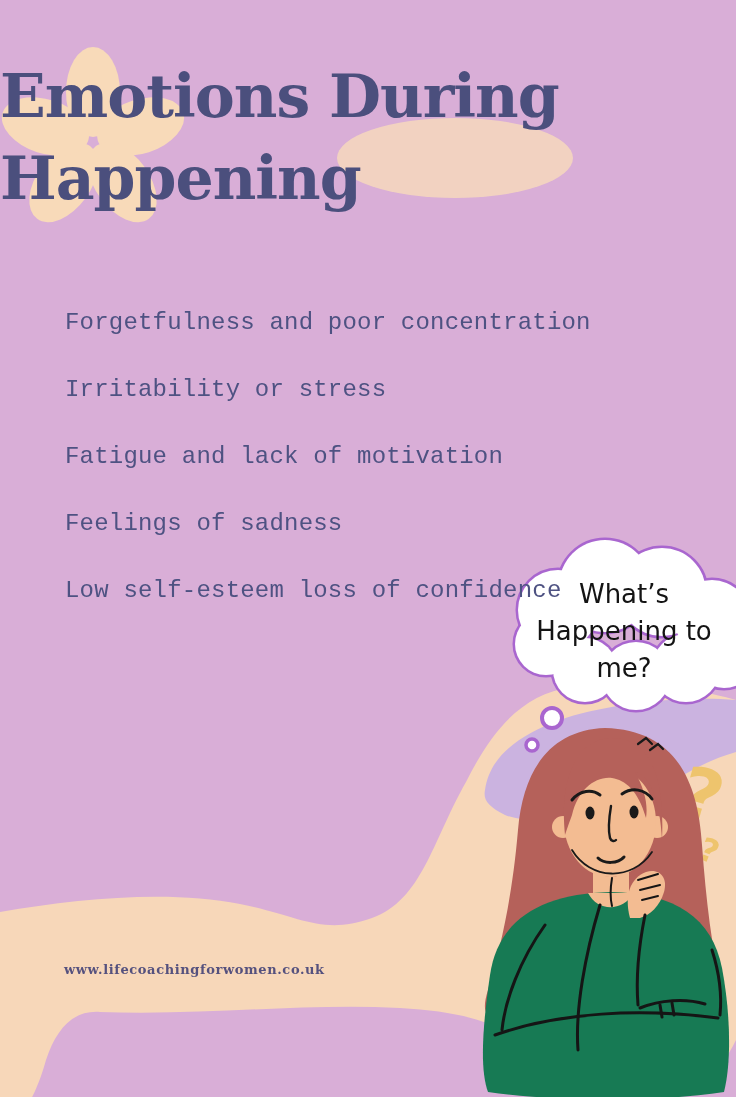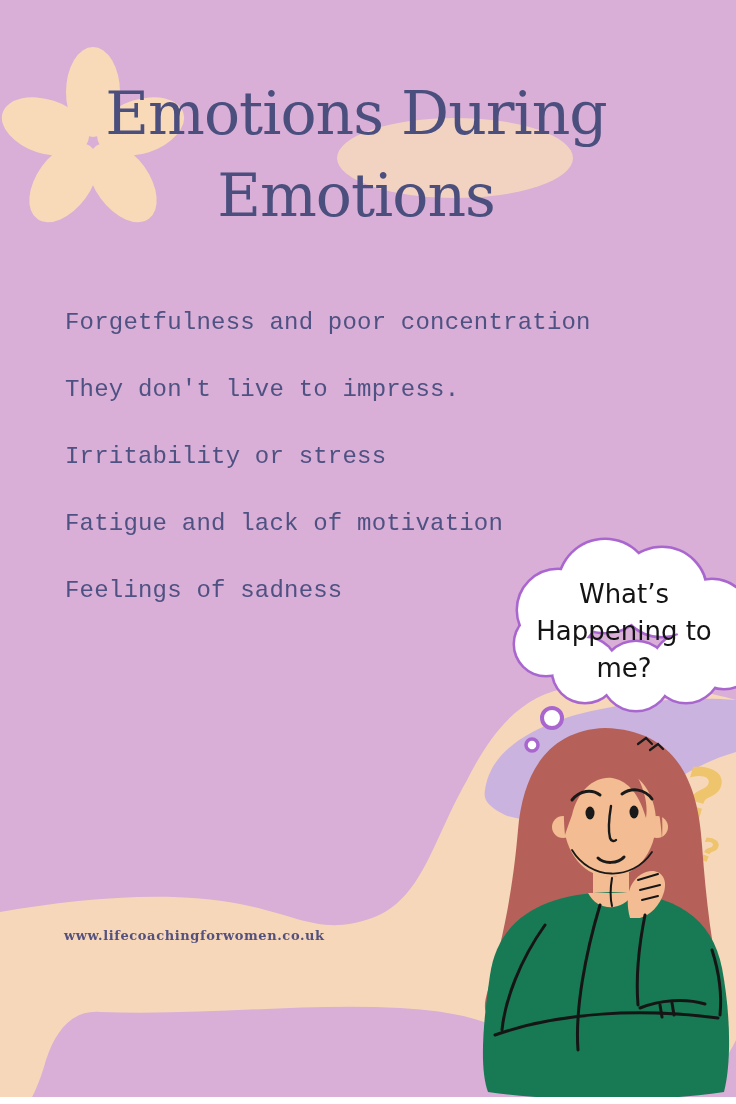--- a/index.html
+++ b/index.html
@@ -6,45 +6,44 @@
   .canvas{
     position:relative;
     width:736px;height:1104px;
     margin:0 auto;
     background:#d9aed7;
     overflow:hidden;
     font-family:"DejaVu Serif", serif;
   }
   svg.bg{position:absolute;inset:0;display:block;}
   .title{
-    position:absolute;top:72px;left:0;width:712px;
-    text-align:center;
+    position:absolute;top:55px;left:0;width:712px;
     color:#4b4f7d;
-    font-size:60px;line-height:82px;font-weight:400;
+    font-size:60px;line-height:82px;font-weight:700;
     letter-spacing:-1px;
   }
   .title span{display:block;}
   .symptoms{
     position:absolute;top:306px;left:65px;
     display:flex;flex-direction:column;gap:33px;
     color:#4e5282;
     font-size:24px;line-height:34px;
     letter-spacing:0.2px;
     font-family:Liberation Mono, monospace;
   }
   .bubble-text{
     position:absolute;top:576px;left:508px;width:232px;
     text-align:center;
     color:#141414;
     font-family:"DejaVu Sans", sans-serif;
     font-size:26px;line-height:37px;
   }
   .bubble-text span{display:block;}
   .website{
-    position:absolute;top:928px;left:64px;
+    position:absolute;top:962px;left:64px;
     color:#55517e;
     font-size:13px;letter-spacing:0.6px;font-weight:600;
   }
 </style>
 </head>
 <body>
 
 <div class="canvas">
 
   <svg class="bg" width="736" height="1104" viewBox="0 0 736 1104">
@@ -192,29 +191,29 @@
       </g>
       <circle cx="552" cy="718" r="10" fill="#ffffff" stroke="#a966cf" stroke-width="4"></circle>
       <circle cx="532" cy="745" r="6" fill="#ffffff" stroke="#a966cf" stroke-width="3.5"></circle>
     </g>
 
     <rect x="0" y="1097" width="736" height="7" fill="#ffffff"></rect>
   </svg>
 
   <div class="title">
     <span>Emotions During</span>
-    <span>Emotions</span>
+    <span>Happening</span>
   </div>
 
   <div class="symptoms">
     <div>Forgetfulness and poor concentration</div>
-    <div>They don't live to impress.</div>
     <div>Irritability or stress</div>
     <div>Fatigue and lack of motivation</div>
     <div>Feelings of sadness</div>
+    <div>Low self-esteem loss of confidence</div>
   </div>
 
   <div class="bubble-text">
     <span>What’s</span>
     <span>Happening to</span>
     <span>me?</span>
   </div>
 
   <div class="website">www.lifecoachingforwomen.co.uk</div>
 

